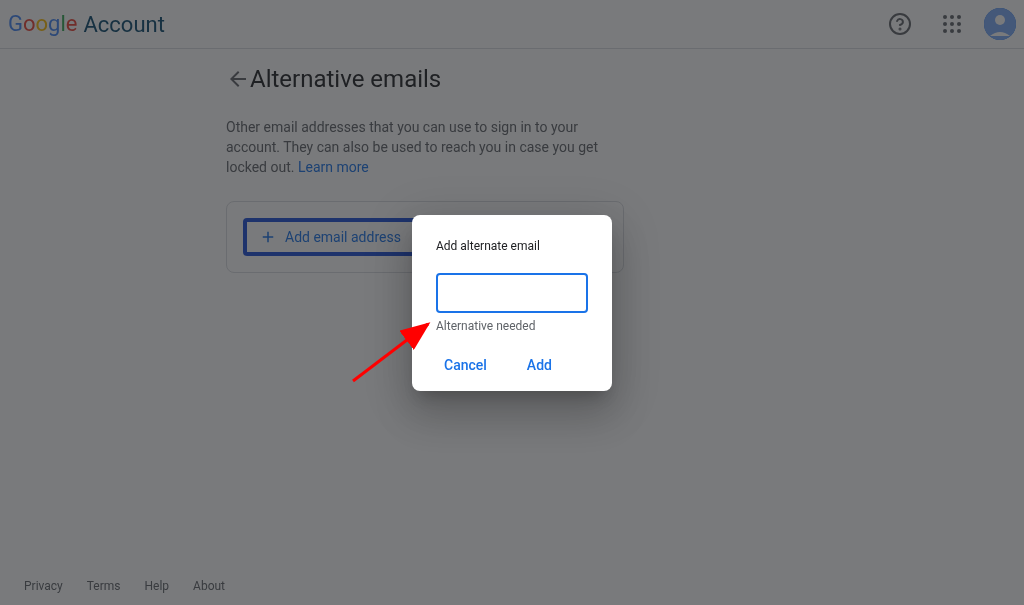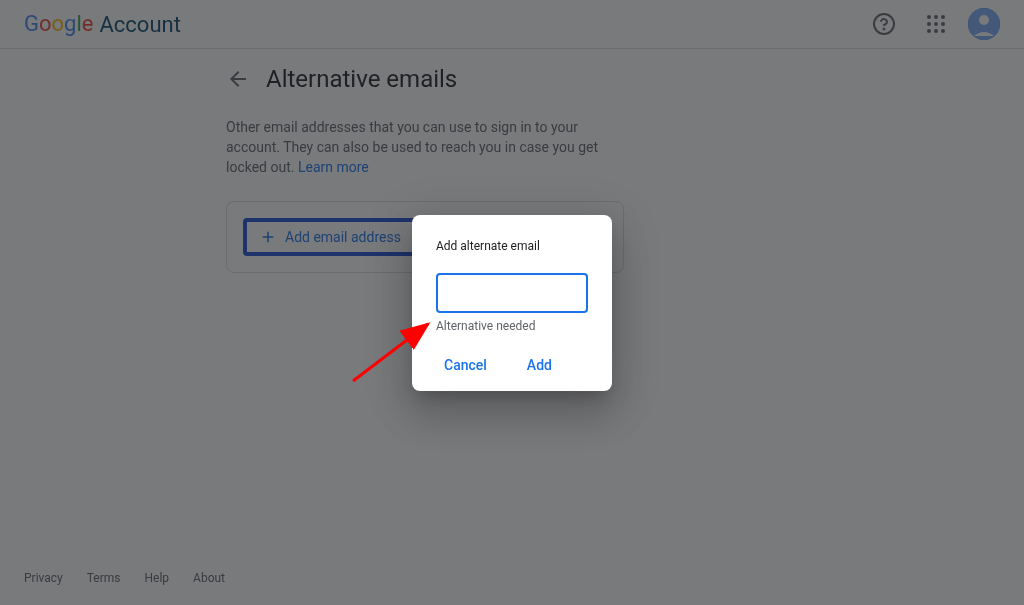--- a/index.html
+++ b/index.html
@@ -1,57 +1,57 @@
 <!DOCTYPE html>
 <html><head>
   <meta charset="utf-8">
   <style>
     * { margin: 0; padding: 0; box-sizing: border-box; font-family: 'Google Sans', Roboto, Arial, sans-serif; }
     body { width: 1024px; height: 605px; background: #fff; position: relative; overflow: hidden; }
     
-    .header { height: 48px; display: flex; align-items: center; justify-content: space-between; padding: 0 24px; }
+    .header { height: 48px; display: flex; align-items: center; justify-content: space-between; padding: 0 8px; }
     .logo { display: flex; align-items: center; gap: 4px; }
     .logo-text { font-size: 22px; font-family: 'Product Sans', Arial, sans-serif; }
     .logo-g { color: #4285F4; }
     .logo-o1 { color: #EA4335; }
     .logo-o2 { color: #FBBC05; }
     .logo-g2 { color: #4285F4; }
     .logo-l { color: #34A853; }
     .logo-e { color: #EA4335; }
     .account-text { color: #0c4a6e; font-size: 22px; margin-left: 2px; }
     .header-right { display: flex; align-items: center; gap: 12px; }
     .icon-btn { width: 40px; height: 40px; display: flex; align-items: center; justify-content: center; border-radius: 50%; cursor: pointer; color: #5f6368; }
     .apps-icon { display: grid; grid-template-columns: repeat(3, 4px); grid-gap: 3px; }
     .apps-icon span { width: 4px; height: 4px; background: #5f6368; border-radius: 50%; }
     .avatar { width: 32px; height: 32px; border-radius: 50%; background: #1a73e8; color: white; display: flex; align-items: center; justify-content: center; font-size: 14px; font-weight: 500; }
     
     .divider { border-bottom: 1px solid #dadce0; }
     
     .content { padding: 0 226px; }
-    .page-header { display: flex; align-items: center; gap: 16px; padding: 16px 0 8px 0; }
+    .page-header { display: flex; align-items: center; padding: 16px 0 8px 0; }
     .back-arrow { width: 24px; height: 24px; cursor: pointer; color: #5f6368; }
     .page-title { font-size: 24px; color: #202124; font-weight: 400; }
     .description { color: #5f6368; font-size: 14px; line-height: 20px; padding: 16px 0; max-width: 400px; }
     .learn-more { color: #1a73e8; text-decoration: none; }
     
     .card { border: 1px solid #dadce0; border-radius: 8px; padding: 16px; margin-top: 8px; max-width: 398px; }
     .add-email-btn { display: inline-flex; align-items: center; gap: 8px; padding: 6px 12px; border: 4px solid #1d4ed8; border-radius: 4px; color: #1a73e8; font-size: 14px; cursor: pointer; background: #fff; }
     .plus-icon { width: 18px; height: 18px; }
     
     .overlay { position: absolute; inset: 0; background: rgba(32,33,36,0.6); display: flex; align-items: center; justify-content: center; }
     .dialog { background: #fff; border-radius: 8px; width: 200px; padding: 24px 24px 10px 24px; box-shadow: 0 11px 15px -7px rgba(0,0,0,0.2), 0 24px 38px 3px rgba(0,0,0,0.14), 0 9px 46px 8px rgba(0,0,0,0.12); position: relative; }
     .dialog-title { font-size: 12px; color: #202124; margin-bottom: 20px; font-weight: 400; }
     .email-input { width: 100%; border: 2px solid #1a73e8; border-radius: 4px; padding: 10px 12px; font-size: 14px; outline: none; }
     .helper-text { color: #5f6368; font-size: 12px; margin-top: 6px; }
     .dialog-actions { display: flex; justify-content: flex-start; gap: 24px; margin-top: 16px; }
     .text-btn { background: none; border: none; color: #1a73e8; font-size: 14px; padding: 8px 8px; cursor: pointer; font-weight: 500; }
     
     .annotation-arrow { position: absolute; left: 348px; top: 316px; pointer-events: none; }
     
-    .footer { position: absolute; bottom: 8px; left: 0; right: 0; padding: 12px 24px; display: flex; gap: 24px; }
+    .footer { position: absolute; bottom: 0; left: 0; right: 0; padding: 12px 24px; display: flex; gap: 24px; }
     .footer-link { color: #5f6368; font-size: 12px; text-decoration: none; }
   </style>
 </head>
 <body>
 
 <div class="header">
   <div class="logo">
     <span class="logo-text"><span class="logo-g">G</span><span class="logo-o1">o</span><span class="logo-o2">o</span><span class="logo-g2">g</span><span class="logo-l">l</span><span class="logo-e">e</span></span>
     <span class="account-text">Account</span>
   </div>

